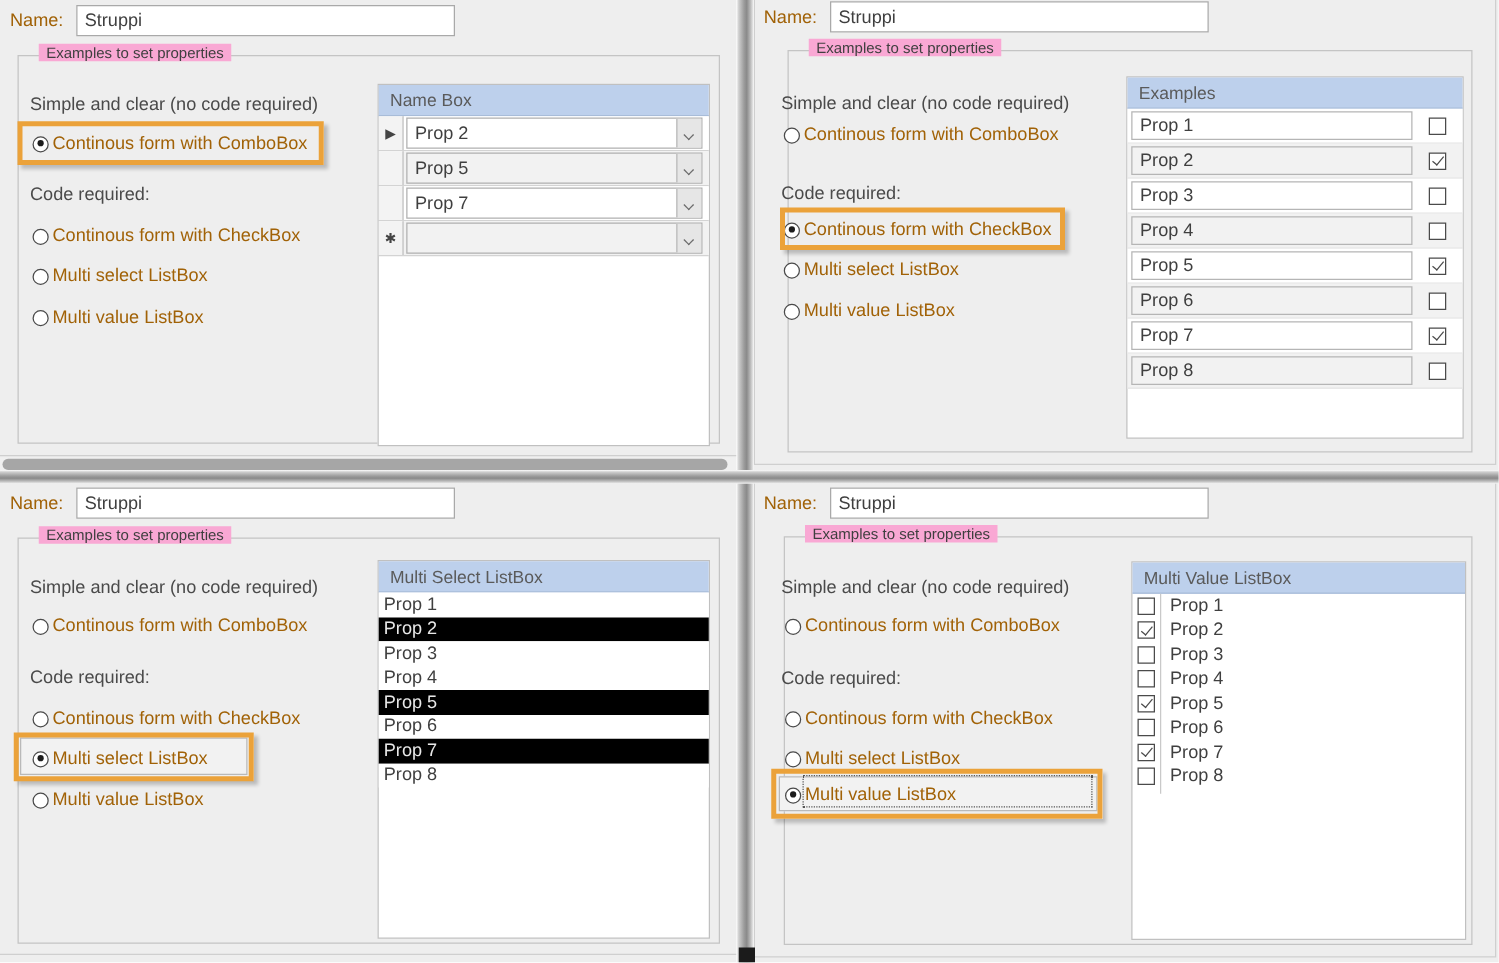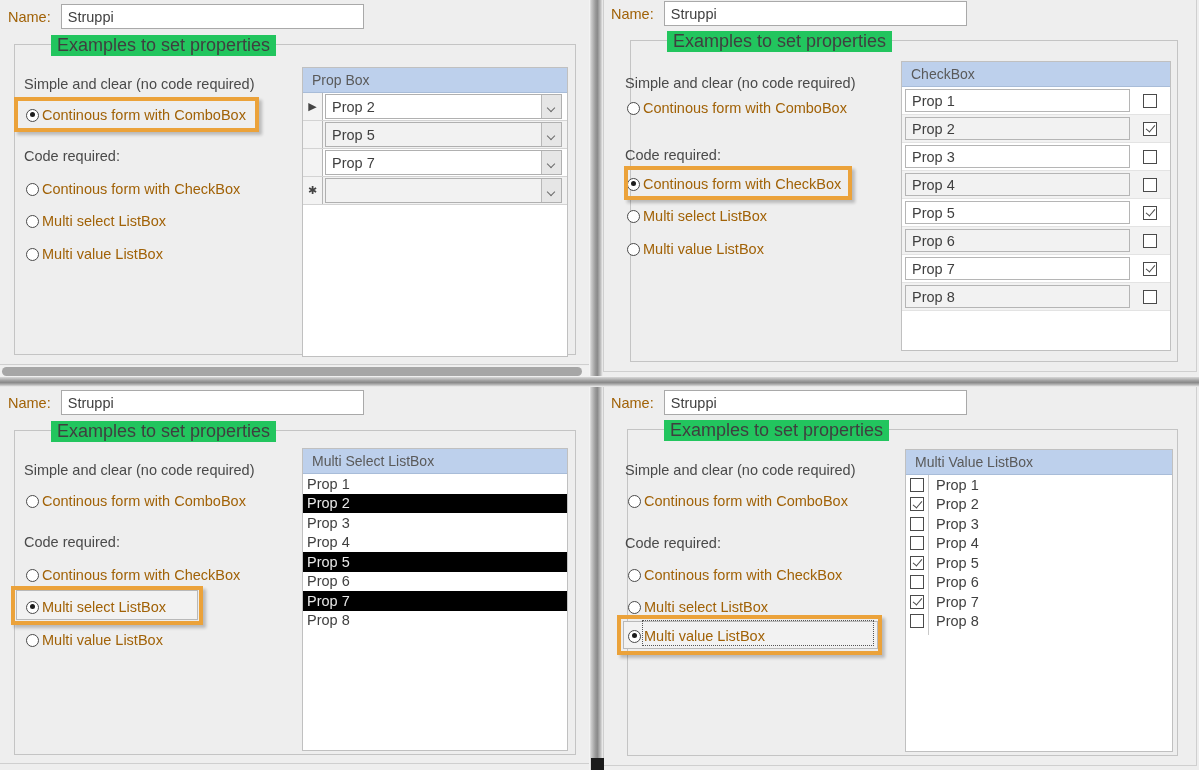--- a/index.html
+++ b/index.html
@@ -77,26 +77,25 @@
 
   
   .groupbox {
     position: absolute;
     border: 1px solid #c4c4c4;
     border-radius: 0;
   }
   .groupbox .legend {
     position: absolute;
     top: -10px; left: 16px;
-    background: #22c55e;
+    background: #f9a8d4;
     padding: 0 6px;
-    font-size: 18px;
+    font-size: 12px;
     color: #3f3f3f;
     white-space: nowrap;
-    margin-left: 20px;
   }
 
   
   .opt-heading {
     position: absolute;
     font-size: 14.5px;
     color: #4a4a4a;
     white-space: nowrap;
   }
   .radio-row {
@@ -322,21 +321,21 @@
       <span class="radio-mark"></span>
       <span class="radio-label">Multi select ListBox</span>
     </div>
     <div class="radio-row" style="left:26px; top:246px;">
       <span class="radio-mark"></span>
       <span class="radio-label">Multi value ListBox</span>
     </div>
 
     <div class="panel" style="left:302px; top:67px; width:266px; height:290px;">
       <div class="panel-header">
-        <span>Prop Box</span>
+        <span>Name Box</span>
       </div>
       <div id="combo-rows">
           <div class="cgrid-row">
             <div class="cgrid-sel">▶</div>
             <div class="cgrid-cell">
               <div class="combo">
                 <span class="cval">Prop 2</span>
                 <span class="carrow">
                   <span class="chev"></span>
                 </span>
@@ -415,21 +414,21 @@
       <span class="radio-mark"></span>
       <span class="radio-label">Multi select ListBox</span>
     </div>
     <div class="radio-row" style="left:24px; top:241px;">
       <span class="radio-mark"></span>
       <span class="radio-label">Multi value ListBox</span>
     </div>
 
     <div class="panel" style="left:298px; top:61px; width:270px; height:290px;">
       <div class="panel-header">
-        <span>CheckBox</span>
+        <span>Examples</span>
       </div>
       <div id="chk-rows">
           <div class="chkrow">
             <div class="txtbox">Prop 1</div>
             <div class="chkcell">
               <span class="cbox"></span>
             </div>
           </div>
           <div class="chkrow alt">
             <div class="txtbox">Prop 2</div>

